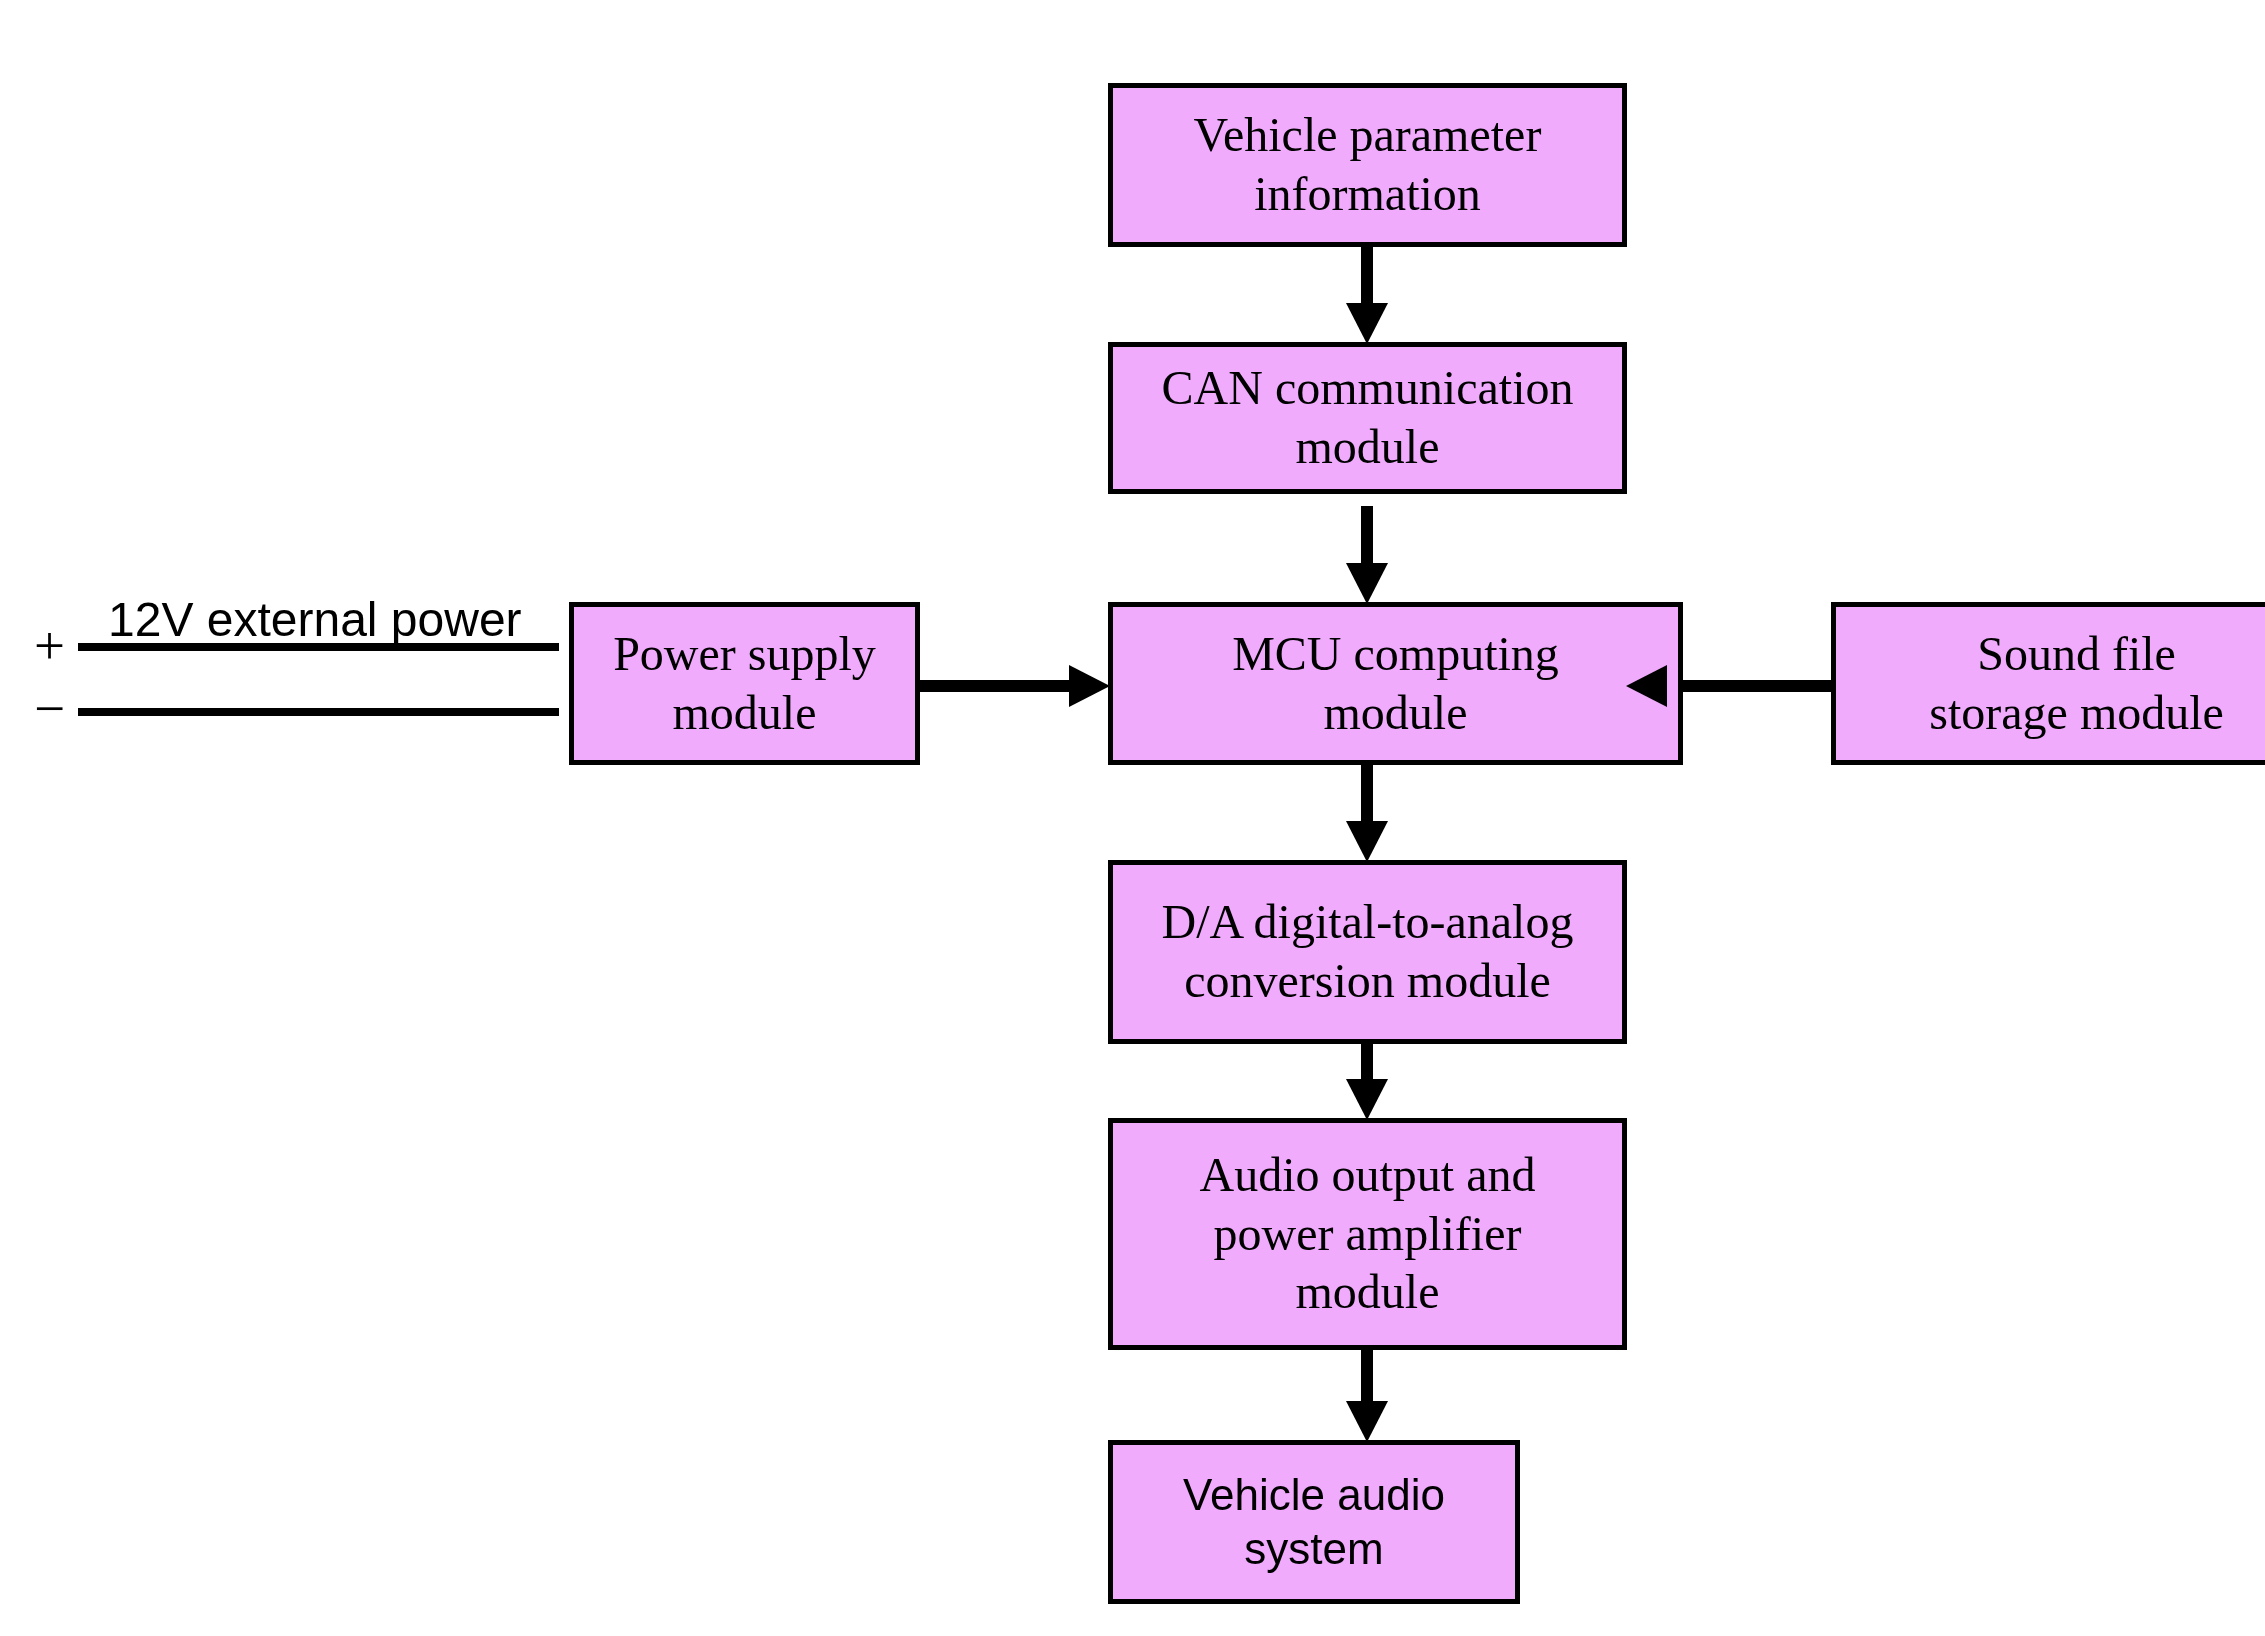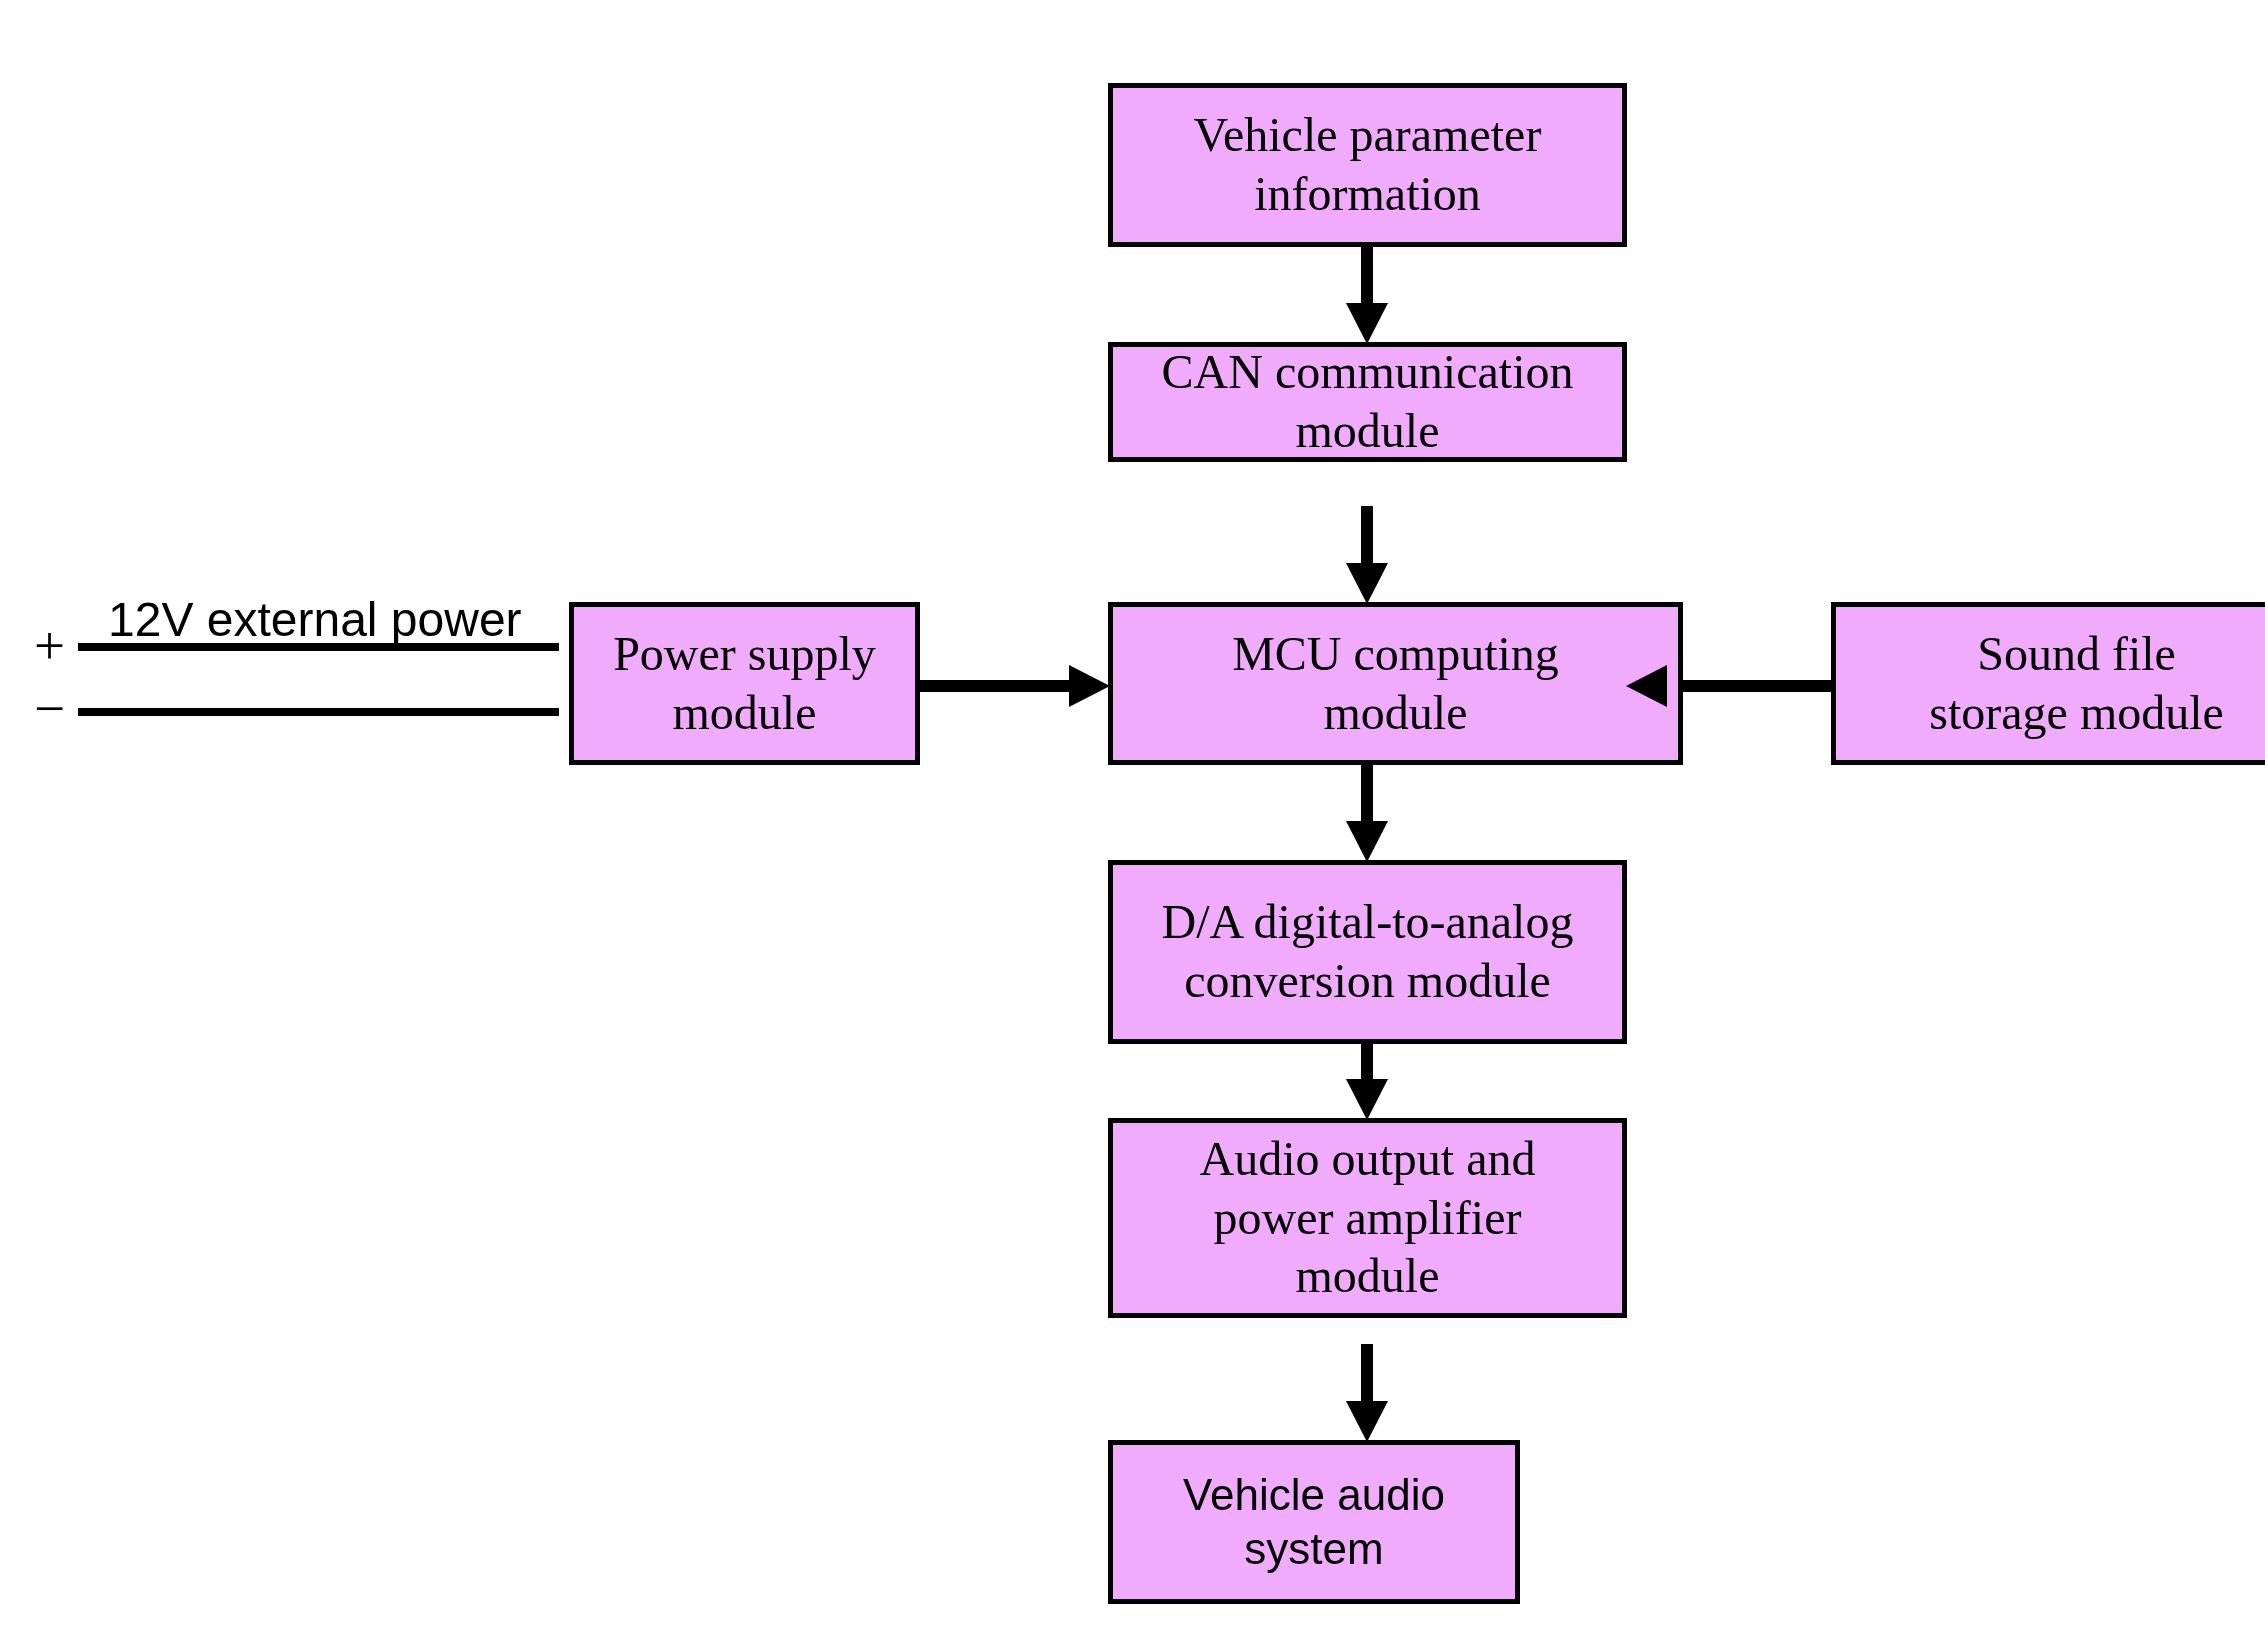--- a/index.html
+++ b/index.html
@@ -116,21 +116,21 @@
 <div id="diagram-root">
 
   <div class="blk" style="left:1108px; top:83px; width:519px; height:164px;">
     <span class="blk-label">Vehicle parameter
 information</span>
   </div>
 
   <div class="vline" style="left:1361px; top:246px; height:62px;"></div>
   <div class="arrow-down" style="left:1346px; top:303px;"></div>
 
-  <div class="blk" style="left:1108px; top:342px; width:519px; height:120px;">
+  <div class="blk" style="left:1108px; top:342px; width:519px; height:152px;">
     <span class="blk-label">CAN communication
 module</span>
   </div>
 
   <div class="vline" style="left:1361px; top:506px; height:62px;"></div>
   <div class="arrow-down" style="left:1346px; top:563px;"></div>
 
   <div class="blk" style="left:569px; top:602px; width:351px; height:163px;">
     <span class="blk-label">Power supply
 module</span>
@@ -164,21 +164,21 @@
   <div class="arrow-down" style="left:1346px; top:821px;"></div>
 
   <div class="blk" style="left:1108px; top:860px; width:519px; height:184px;">
     <span class="blk-label">D/A digital-to-analog
 conversion module</span>
   </div>
 
   <div class="vline" style="left:1361px; top:1022px; height:62px;"></div>
   <div class="arrow-down" style="left:1346px; top:1079px;"></div>
 
-  <div class="blk" style="left:1108px; top:1118px; width:519px; height:200px;">
+  <div class="blk" style="left:1108px; top:1118px; width:519px; height:232px;">
     <span class="blk-label">Audio output and
 power amplifier
 module</span>
   </div>
 
   <div class="vline" style="left:1361px; top:1344px; height:62px;"></div>
   <div class="arrow-down" style="left:1346px; top:1401px;"></div>
 
   <div class="blk sans" style="left:1108px; top:1440px; width:412px; height:164px;">
     <span class="blk-label">Vehicle audio system</span>

